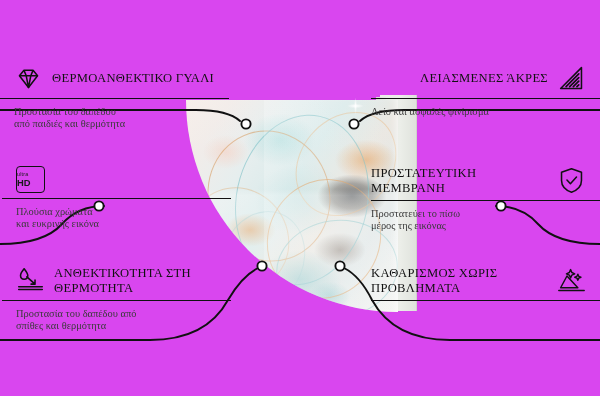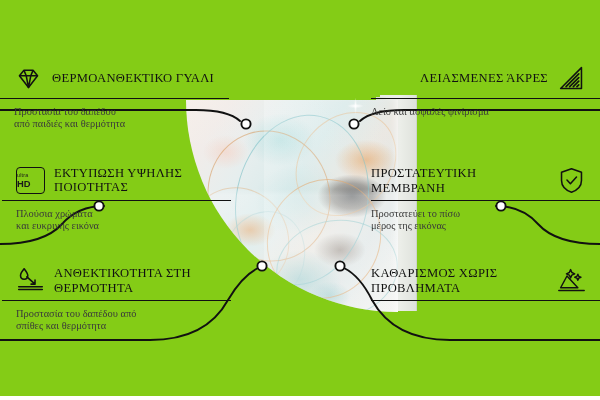--- a/index.html
+++ b/index.html
@@ -1,20 +1,20 @@
 <!DOCTYPE html>
 <html><head>
 <meta charset="utf-8">
 <style>
   html,body{margin:0;padding:0;}
   body{
     width:600px;height:400px;overflow:hidden;background:#ffffff;
     font-family:"Liberation Serif",serif;color:#1a1a1a;
   }
-  .stage{position:relative;width:600px;height:396px;background:#84cc16;}
+  .stage{position:relative;width:600px;height:396px;background:#d946ef;}
 
   
   .product{position:absolute;left:180px;top:95px;width:240px;height:225px;}
   .backboard{
     position:absolute;left:200px;top:0px;width:36px;height:216px;
     background:linear-gradient(90deg,#e9ebe6 0%,#eceee9 55%,#dfe2dc 100%);
     border-right:1px solid #cfd3cb;
   }
   .backboard2{
     position:absolute;left:196px;top:2px;width:10px;height:214px;
@@ -165,21 +165,20 @@
       <span>από παιδιές και θερμότητα</span>
     </div>
   </div>
 
   <div class="feat left f-l2">
     <div class="head">
       <span class="hdbox">
         <span class="u">ultra</span>
         <span class="h">HD</span>
       </span>
-      <span class="ttl">ΕΚΤΥΠΩΣΗ ΥΨΗΛΗΣ ΠΟΙΟΤΗΤΑΣ</span>
     </div>
     <div class="rule"></div>
     <div class="sub">
       <span>Πλούσια χρώματα</span><br>
       <span>και ευκρινής εικόνα</span>
     </div>
   </div>
 
   <div class="feat left f-l3">
     <div class="head">

